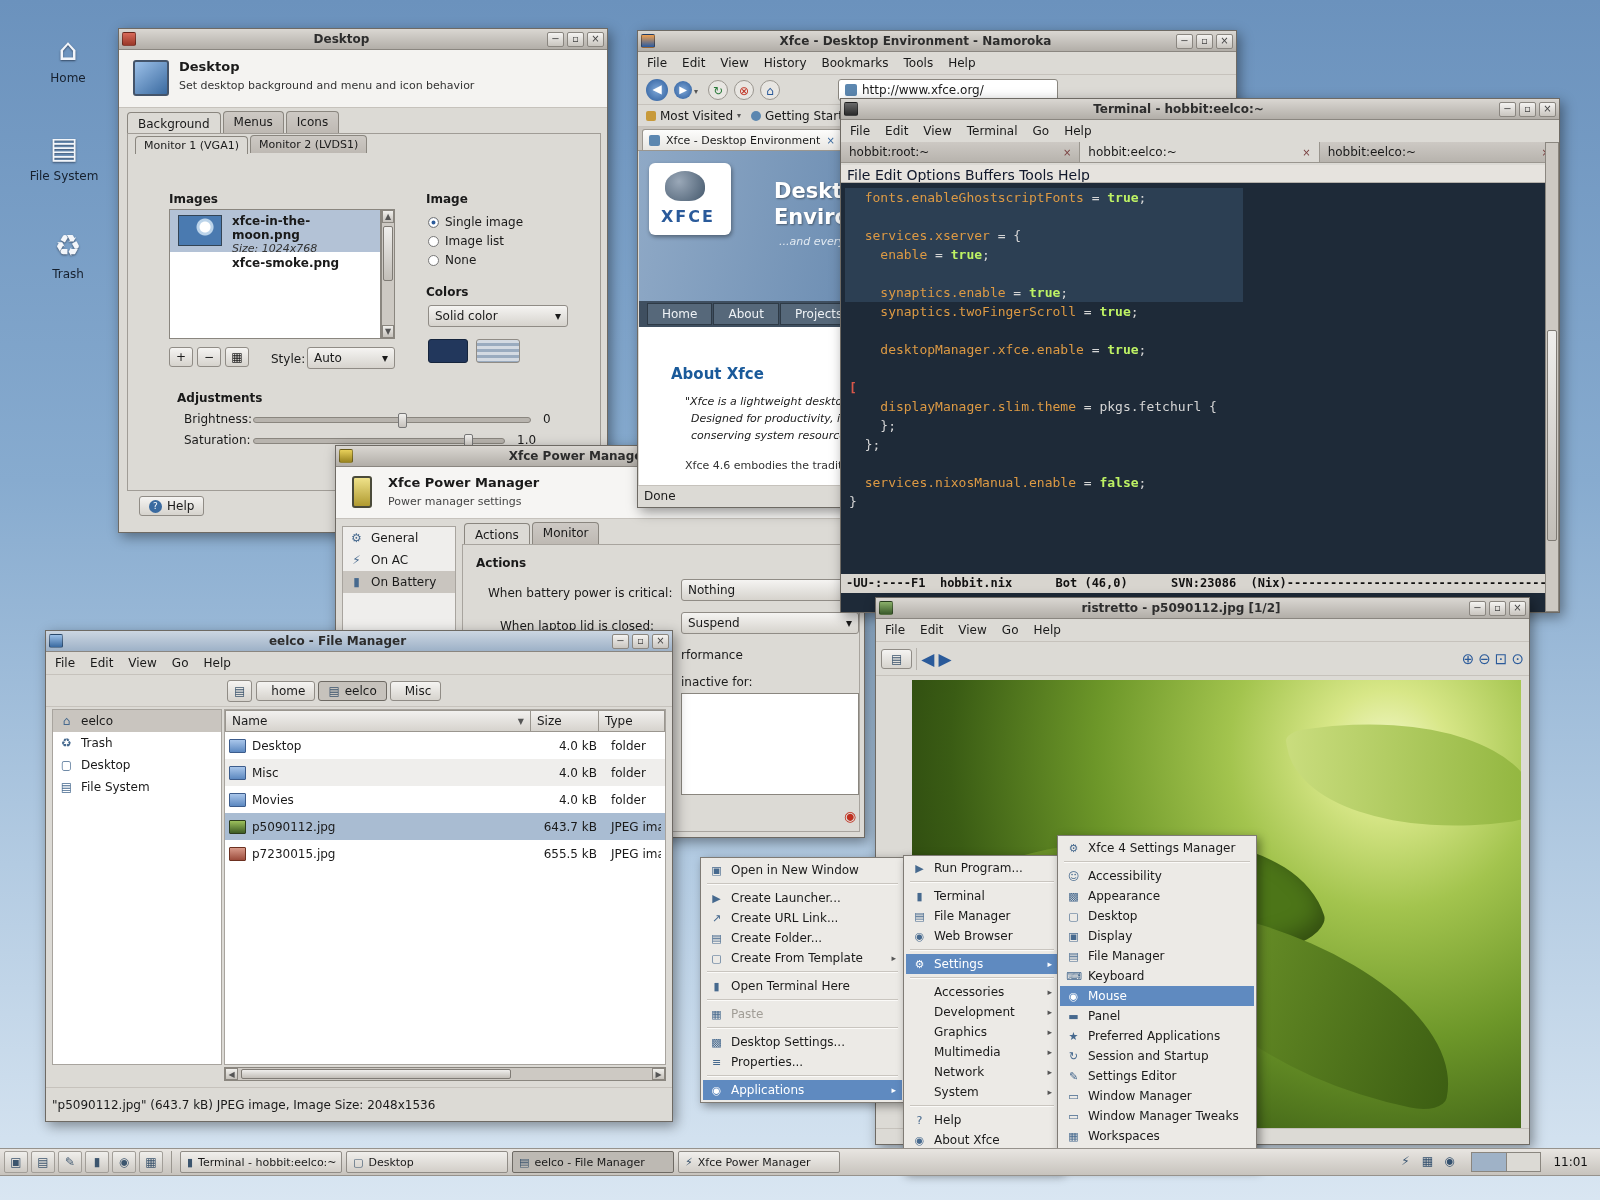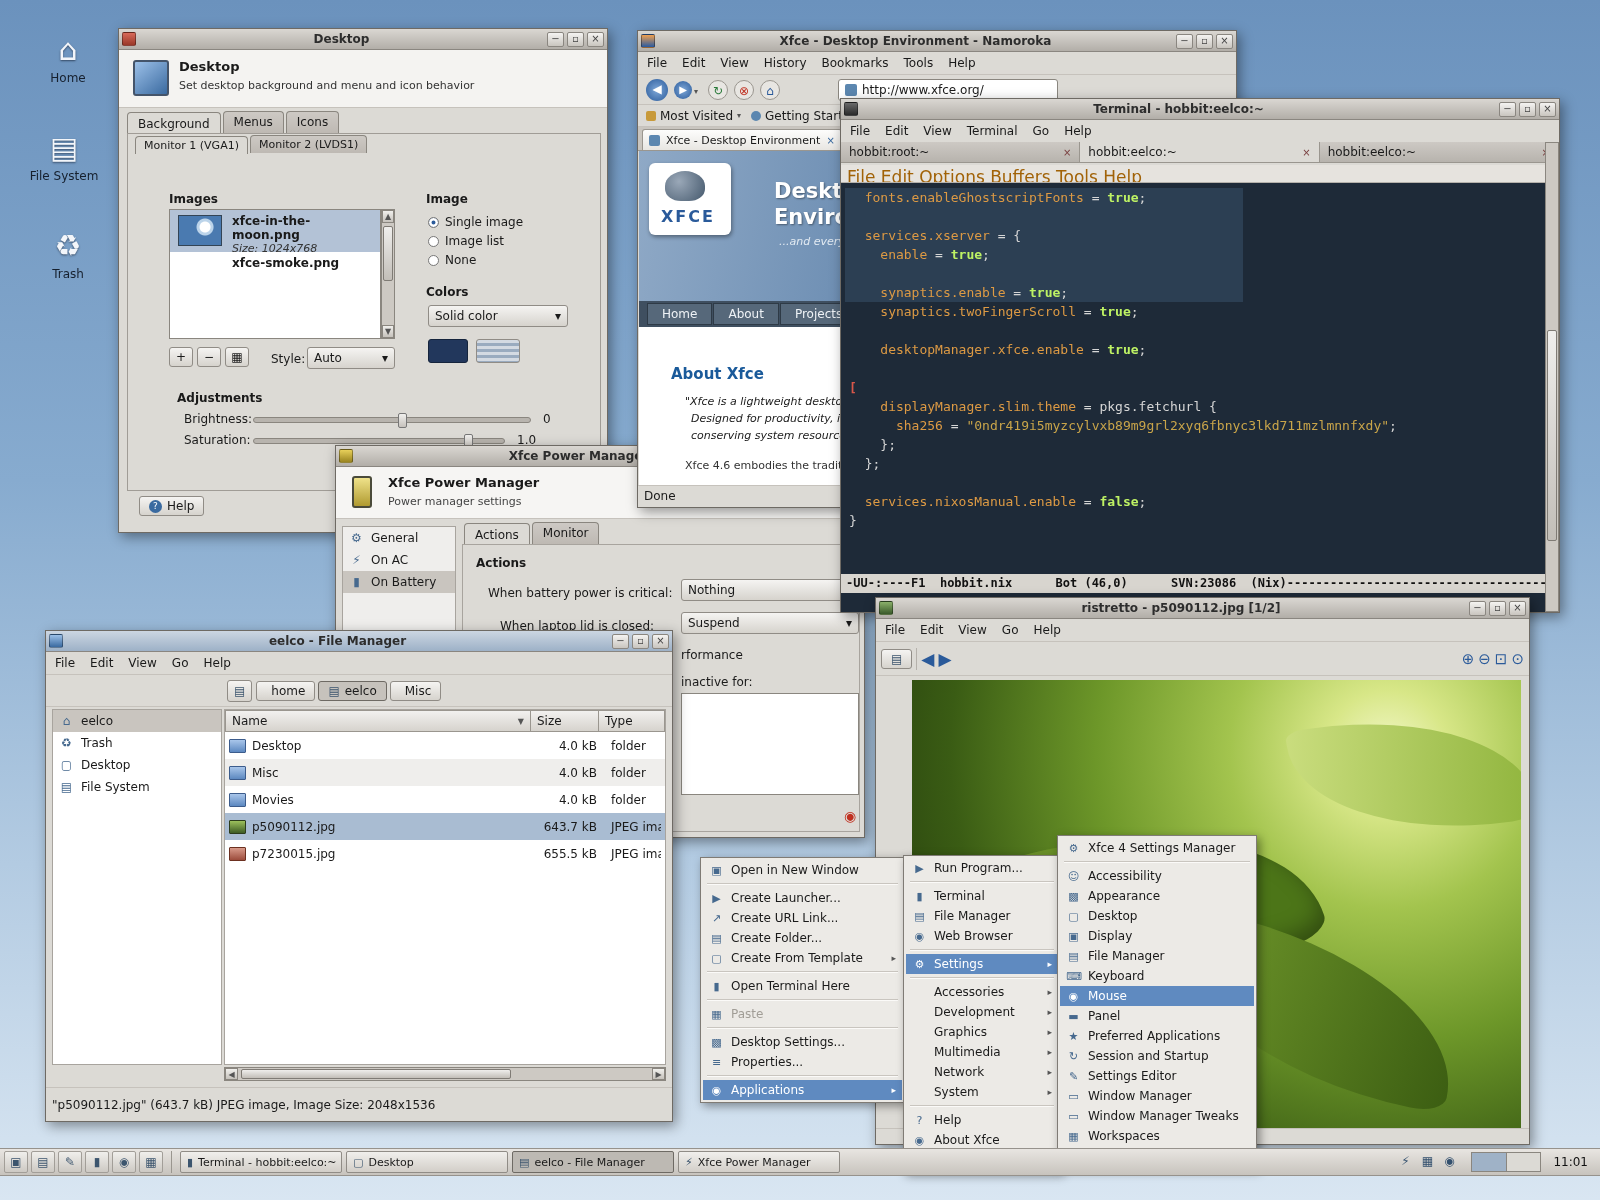--- a/index.html
+++ b/index.html
@@ -43,21 +43,21 @@
 
 .dico{position:absolute;width:92px;text-align:center}
 .dico .g{display:block;font-size:30px;line-height:40px;color:#f3f6fa;text-shadow:0 1px 2px rgba(20,30,50,.65)}
 .dico .t{display:inline-block;padding:1px 4px;color:#16202e;font-size:12px}
 
 .term{position:absolute;background:#1e2a38;color:#d6d6d6;font-family:"DejaVu Sans Mono","Liberation Mono",monospace;font-size:13px;line-height:19px;padding:5px 8px;overflow:hidden}
 .term .reg{position:absolute;left:4px;top:5px;width:398px;height:114px;background:#2c3f53}
 .tl{white-space:pre;position:relative}
 .tl .id{color:#dd9a44}.tl .kw{color:#bef264;font-weight:bold}.tl .str{color:#c9a54a}.tl .err{color:#d8574a;font-weight:bold}.tl .op{color:#d6d6d6}
 .sline{position:absolute;background:#d8d5cf;color:#111;font-family:"DejaVu Sans Mono","Liberation Mono",monospace;font-size:12px;font-weight:bold;padding:2px 5px;white-space:pre;overflow:hidden}
-.emenu{position:absolute;background:#e6e3de;color:#a16207;font-size:17px;padding:2px 6px;border-bottom:1px solid #b5b1ab;white-space:pre;overflow:hidden}
+.emenu{position:absolute;background:#e6e3de;color:#0f172a;font-size:14px;padding:2px 6px;border-bottom:1px solid #b5b1ab;white-space:pre;overflow:hidden}
 .ttabs{position:absolute;display:flex;width:100%;border-bottom:1px solid #9a968f;background:#c9c5bf}
 .ttab{flex:1;display:flex;align-items:center;gap:6px;border-right:1px solid #9a968f;padding:3px 8px;background:linear-gradient(#cdc9c4,#b7b3ad);white-space:nowrap;overflow:hidden}
 .ttab.act{background:#dcdad5}
 .ttab .x{margin-left:auto;color:#7a4040;font-size:10px}
 
 .nbtn{width:22px;height:22px;border-radius:50%;color:#fff;font-size:12px;line-height:21px;text-align:center;flex:none}
 .urlf{display:flex;align-items:center;gap:5px;background:#fff;border:1px solid #8a867f;border-radius:3px;padding:2px 6px;position:absolute;overflow:hidden;white-space:nowrap}
 .banner{position:absolute;left:0;top:0;right:0;height:150px;background:linear-gradient(100deg,#8fa9c6,#5f83ab 55%,#49698e);overflow:hidden}
 .navrow{position:absolute;left:0;right:0;top:150px;height:26px;background:#3f4f60;display:flex;gap:1px;padding:2px 8px}
 .navrow span{background:#56687a;color:#eef2f6;padding:3px 14px;border:1px solid #2e3a46}
@@ -380,21 +380,20 @@
         <div class="tl"><span class="id">  services.xserver</span><span class="op"> = {</span></div>
         <div class="tl"><span class="id">    enable</span><span class="op"> = </span><span class="kw">true</span><span class="op">;</span></div>
         <div class="tl"> </div>
         <div class="tl"><span class="id">    synaptics.enable</span><span class="op"> = </span><span class="kw">true</span><span class="op">;</span></div>
         <div class="tl"><span class="id">    synaptics.twoFingerScroll</span><span class="op"> = </span><span class="kw">true</span><span class="op">;</span></div>
         <div class="tl"> </div>
         <div class="tl"><span class="id">    desktopManager.xfce.enable</span><span class="op"> = </span><span class="kw">true</span><span class="op">;</span></div>
         <div class="tl"> </div>
         <div class="tl"><span class="err">[</span></div>
         <div class="tl"><span class="id">    displayManager.slim.theme</span><span class="op"> = pkgs.fetchurl {</span></div>
-        <div class="tl"><span class="id">      sha256</span><span class="op"> = </span><span class="str">"0ndr419i5myzcylvxb89m9grl2xyq6fbnyc3lkd711mzlmnnfxdy"</span><span class="op">;</span></div>
         <div class="tl"><span class="op">    };</span></div>
         <div class="tl"><span class="op">  };</span></div>
         <div class="tl"> </div>
         <div class="tl"><span class="id">  services.nixosManual.enable</span><span class="op"> = </span><span class="kw">false</span><span class="op">;</span></div>
         <div class="tl"><span class="op">}</span></div>
       </div>
   </div>
   <div class="sb" style="right:0;top:43px;width:14px;bottom:0">
     <span class="thumb" style="left:1px;right:1px;top:40%;height:45%"></span>
   </div>

